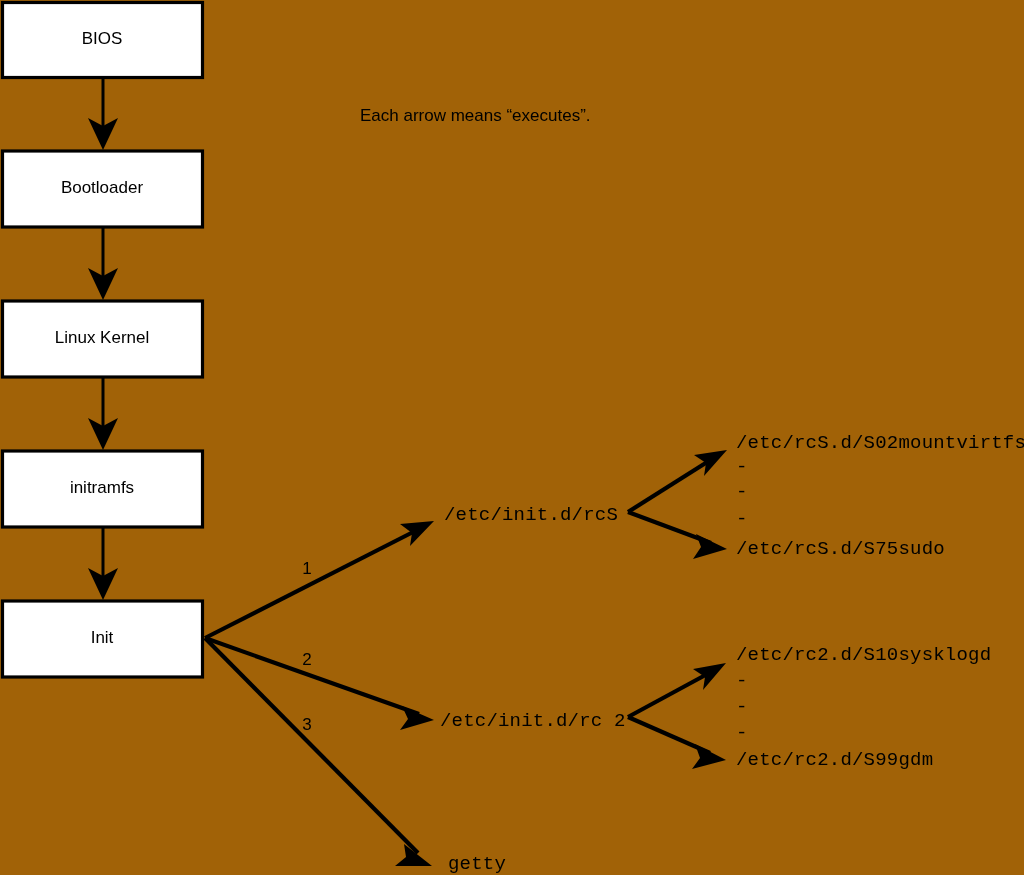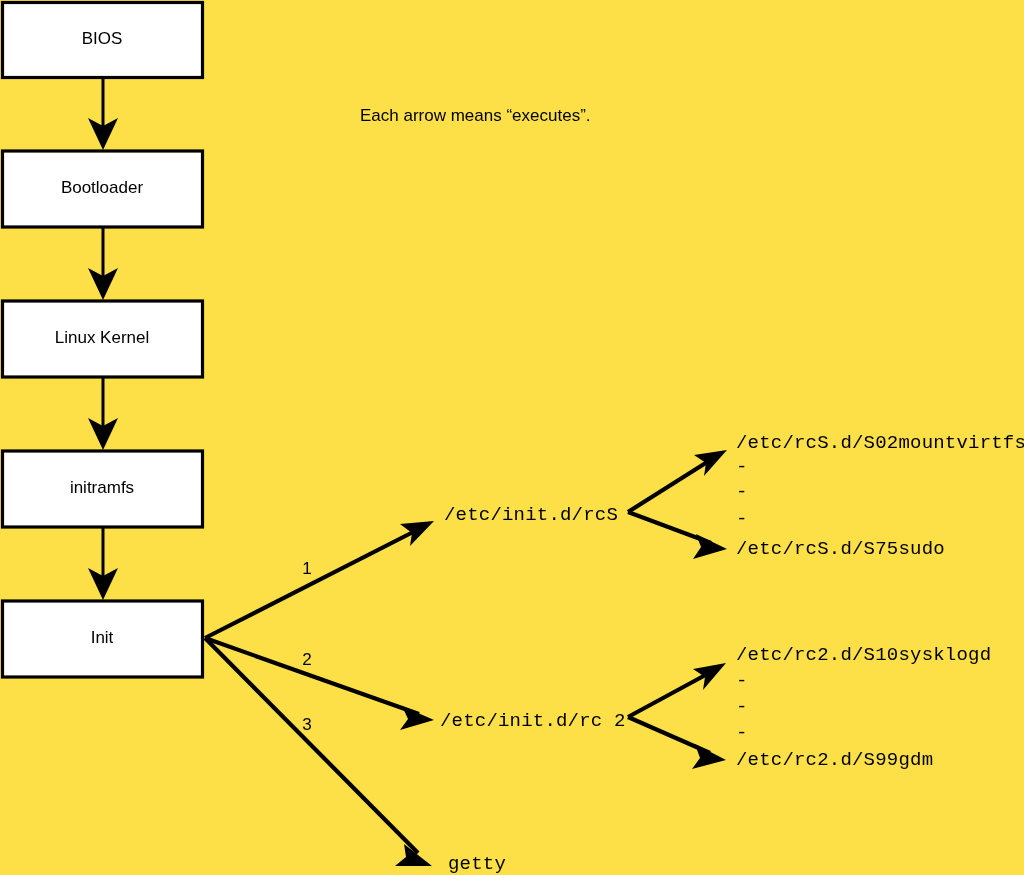--- a/index.html
+++ b/index.html
@@ -8,21 +8,21 @@
     background: #ffffff;
   }
   body {
     font-family: "Liberation Sans", sans-serif;
     color: #000000;
   }
   #canvas {
     position: relative;
     width: 1024px;
     height: 875px;
-    background: #fde047;
+    background: #a16207;
     overflow: hidden;
   }
   #diagram-svg {
     position: absolute;
     top: 0;
     left: 0;
     width: 1024px;
     height: 875px;
   }
   .node-label {

